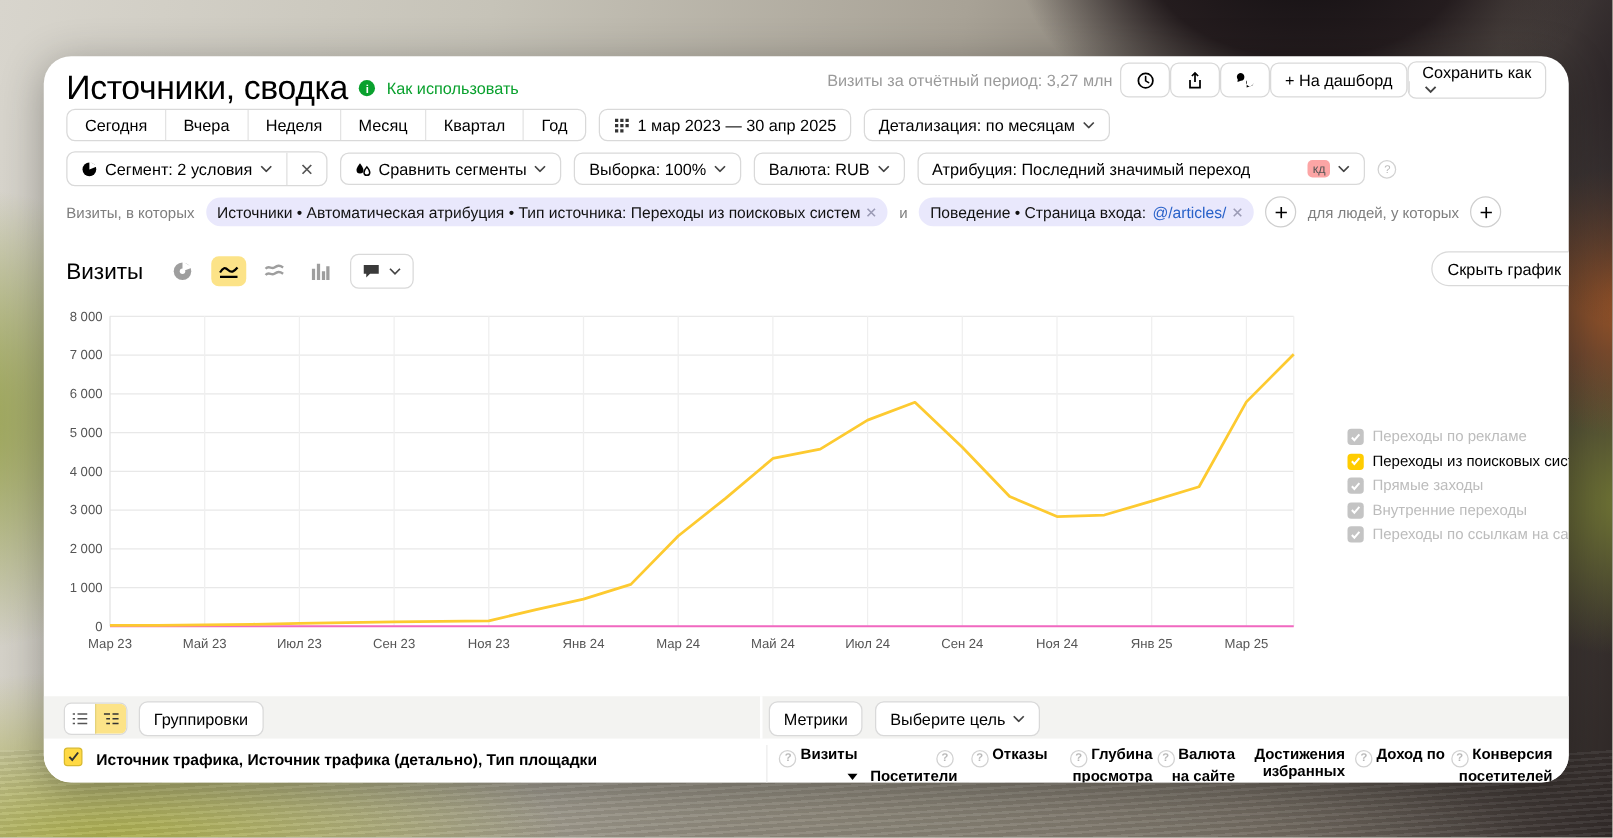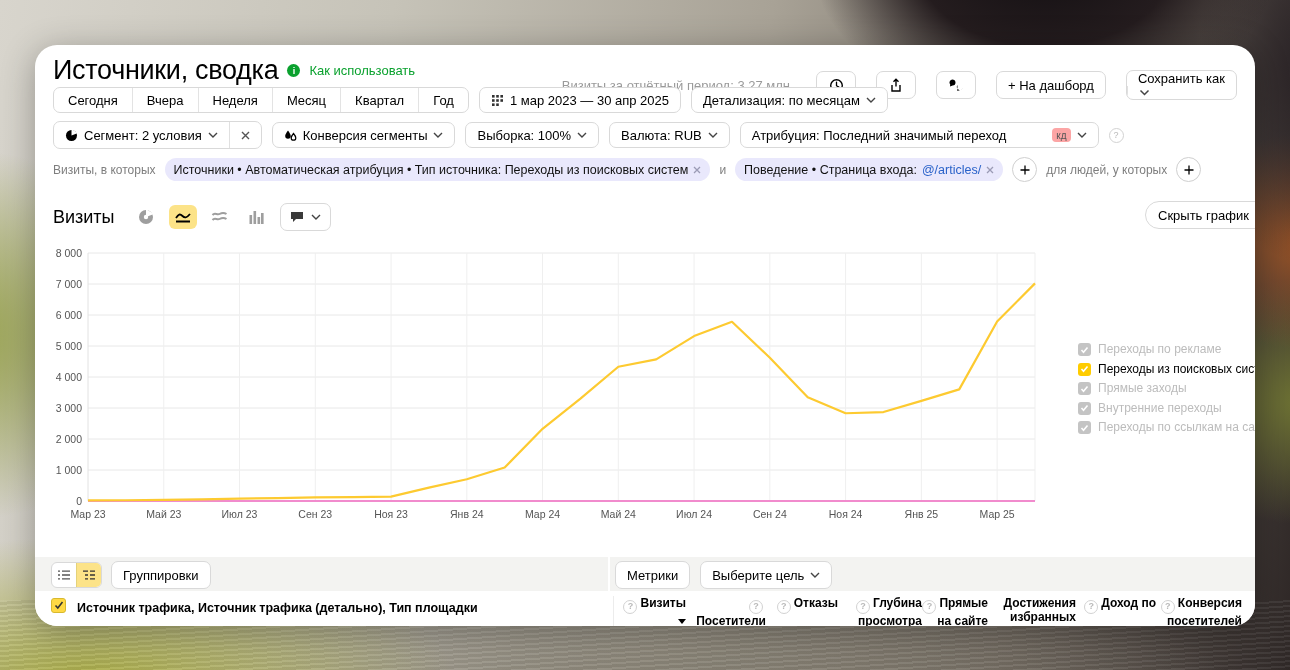--- a/index.html
+++ b/index.html
@@ -80,21 +80,21 @@
 
 <div class="bg"></div>
 
 <div class="card">
 
   <div class="abs" style="left:18px;top:10px;display:flex;align-items:center;gap:9px;">
     <span class="title">Источники, сводка</span>
     <span class="gicon">i</span>
     <a class="greenlink">Как использовать</a>
   </div>
-  <div class="abs" style="right:18px;top:25px;display:flex;align-items:center;gap:20px;">
+  <div class="abs" style="right:18px;top:4px;display:flex;align-items:center;gap:0;">
     <span class="periodtxt" style="margin-right:6px;">Визиты за отчётный период: 3,27 млн</span>
     <span class="btn iconbtn">
         <span>
           <svg width="15" height="15" viewBox="0 0 15 15">
             <circle cx="7.5" cy="7.5" r="5.8" fill="none" stroke="#000" stroke-width="1.4"></circle>
             <path d="M7.5 4.2v3.5l2.4 1.4" fill="none" stroke="#000" stroke-width="1.3" stroke-linecap="round"></path>
           </svg>
         </span>
       </span>
     <span class="btn iconbtn">
@@ -184,21 +184,21 @@
           </span>
         </span>
     </span>
     <span class="btn sm">
       <span>
           <svg width="13" height="13" viewBox="0 0 13 13">
             <path d="M4 1.5C4 1.5 6.8 5 6.8 7A2.8 2.8 0 0 1 1.2 7C1.2 5 4 1.5 4 1.5z" fill="#000"></path>
             <path d="M9.5 4.5c0 0 2.3 2.8 2.3 4.4a2.3 2.3 0 0 1-4.6 0c0-1.6 2.3-4.4 2.3-4.4z" fill="none" stroke="#000" stroke-width="1.2"></path>
           </svg>
         </span>
-      <span>Конверсия сегменты</span>
+      <span>Сравнить сегменты</span>
       <span class="chev">
           <svg width="10" height="6" viewBox="0 0 10 6">
             <path d="M1 1l4 4 4-4" fill="none" stroke="#444" stroke-width="1.4"></path>
           </svg>
         </span>
     </span>
     <span class="btn sm">
       <span>Выборка: 100%</span>
       <span class="chev">
           <svg width="10" height="6" viewBox="0 0 10 6">
@@ -450,20 +450,20 @@
         <svg width="10" height="9" viewBox="0 0 10 9">
           <path d="M1.5 4.5l2.3 2.5L8.5 1" fill="none" stroke="#333" stroke-width="1.6"></path>
         </svg>
       </span>
     <span class="dimlabel">Источник трафика, Источник трафика (детально), Тип площадки</span>
     <div class="metcols">
       <span class="mcol" style="width:64px;"><span class="q-icon"></span><span>Визиты</span><span class="caret"></span></span>
       <span class="mcol" style="width:80px;"><span class="q-icon"></span><span>Посетители</span></span>
       <span class="mcol" style="width:72px;"><span class="q-icon"></span><span>Отказы</span></span>
       <span class="mcol" style="width:84px;text-align:right;"><span class="q-icon"></span><span>Глубина просмотра</span></span>
-      <span class="mcol" style="width:66px;"><span class="q-icon"></span><span>Прямые на сайте</span></span>
+      <span class="mcol" style="width:66px;"><span class="q-icon"></span><span>Валюта на сайте</span></span>
       <span class="mcol" style="width:88px;"><span>Достижения избранных</span></span>
       <span class="mcol" style="width:80px;"><span class="q-icon"></span><span>Доход по</span></span>
       <span class="mcol" style="width:86px;"><span class="q-icon"></span><span>Конверсия посетителей</span></span>
     </div>
   </div>
 
 </div>
 
 </body></html>

